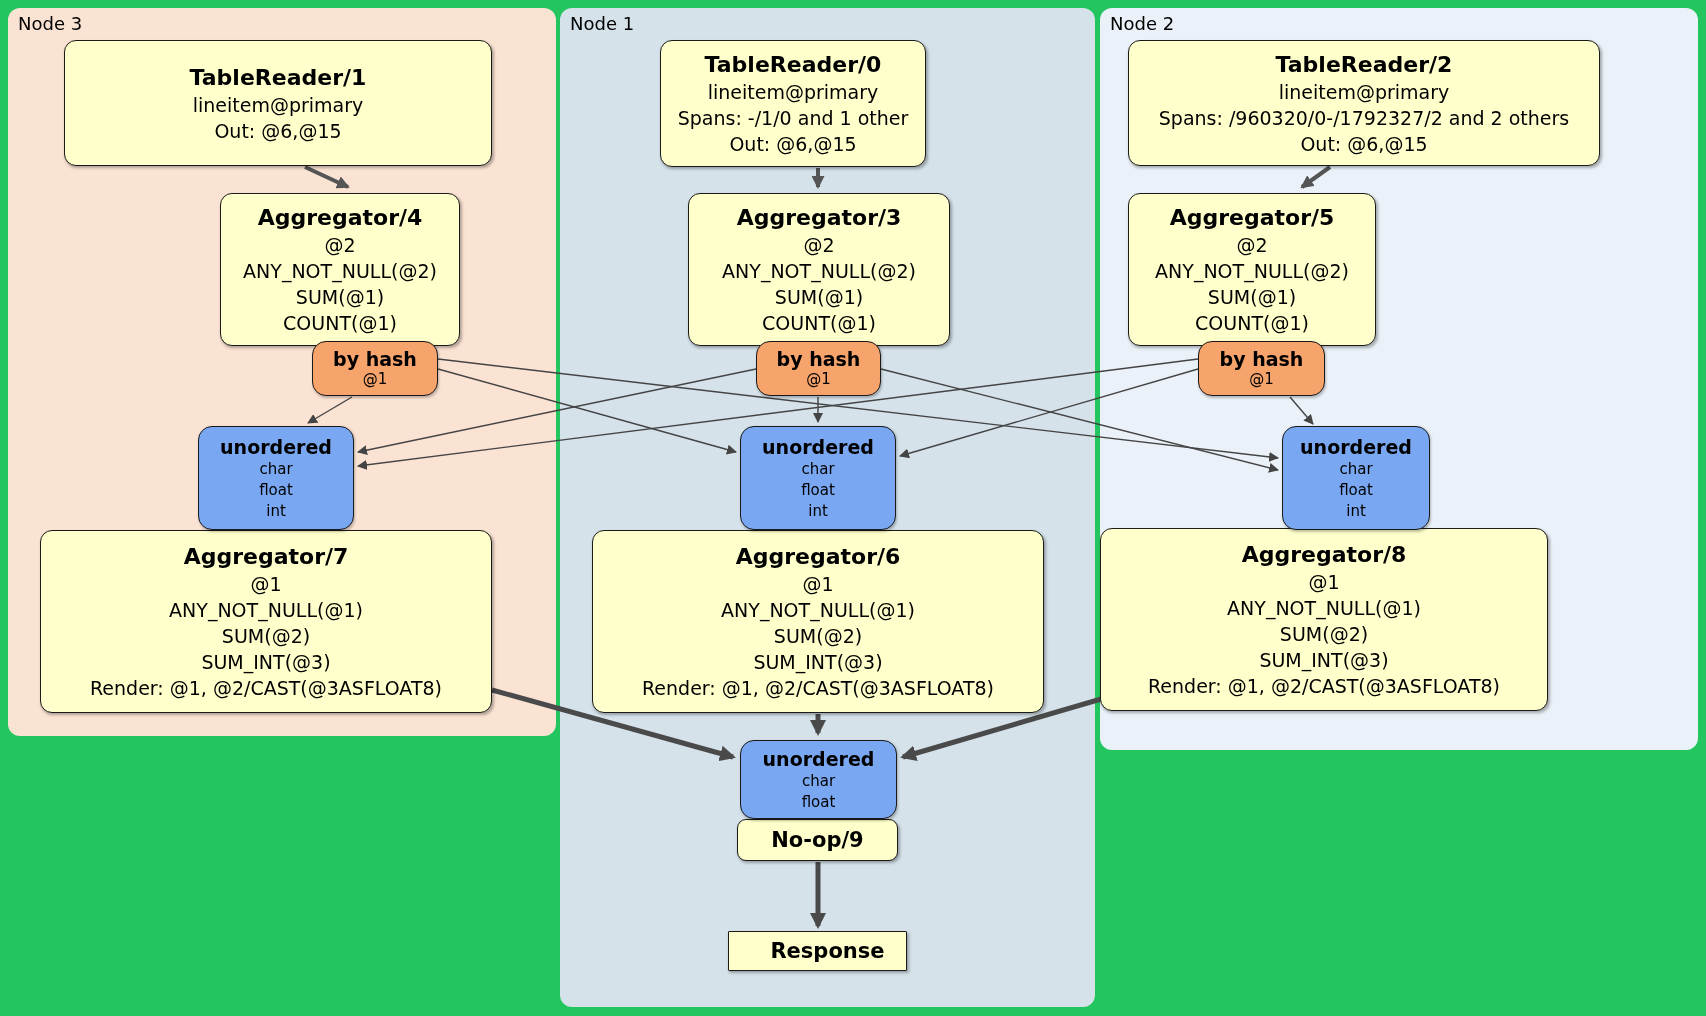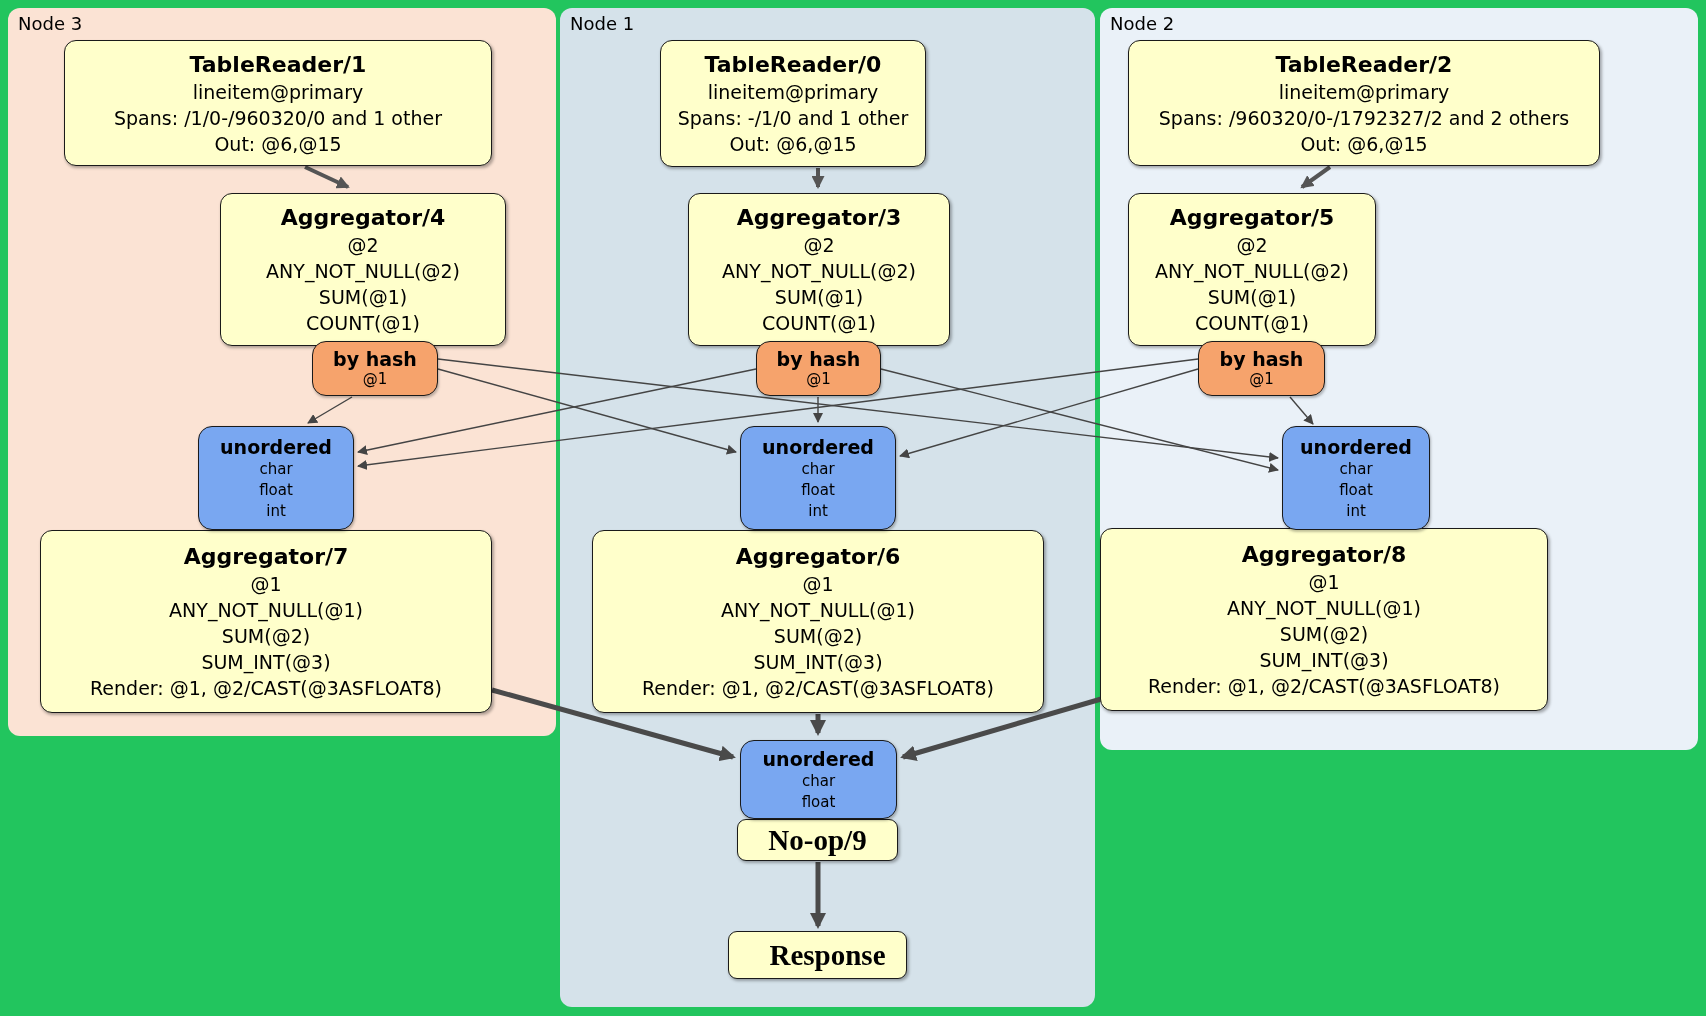--- a/index.html
+++ b/index.html
@@ -20,21 +20,21 @@
   .proc{background:#ffffcb;border-radius:12px;box-shadow:1.5px 2px 3px rgba(0,0,0,0.30);}
   .proc .ttl{font-weight:bold;font-size:22px;line-height:29px;white-space:nowrap;}
   .proc .ln{font-size:19px;line-height:26px;white-space:nowrap;}
   .mini{border-radius:14px;z-index:3;box-shadow:1px 1.5px 2.5px rgba(0,0,0,0.25);}
   .router{background:#f6a36c;}
   .router .ttl{font-weight:bold;font-size:19px;line-height:22px;}
   .router .ln{font-size:15px;line-height:19px;}
   .sync{background:#79a7f1;}
   .sync .ttl{font-weight:bold;font-size:19px;line-height:24px;}
   .sync .ln{font-size:15px;line-height:21px;}
-  .label-only .ttl{font-weight:bold;font-size:29px;line-height:26px;white-space:nowrap;font-family:Liberation Serif, serif;}
+  .label-only .ttl{font-weight:bold;font-size:21px;line-height:26px;white-space:nowrap;}
 
   .e-thin{stroke:#444444;stroke-width:1.4;}
   .e-mid{stroke:#555555;stroke-width:4;}
   .e-thick{stroke:#4a4a4a;stroke-width:5;}
 </style>
 </head>
 <body>
 
 <div id="canvas">
 
@@ -76,25 +76,24 @@
     <line class="e-thick" x1="492" y1="690" x2="733" y2="757" marker-end="url(#arr-thick)"></line>
     <line class="e-thick" x1="818" y1="714" x2="818" y2="733" marker-end="url(#arr-thick)"></line>
     <line class="e-thick" x1="1132" y1="690" x2="903" y2="757" marker-end="url(#arr-thick)"></line>
 
     <line class="e-thick" x1="818" y1="862" x2="818" y2="926" marker-end="url(#arr-thick)"></line>
   </svg>
 
   <div class="pbox proc" style="left:64px;top:40px;width:428px;height:126px;">
     <div class="ttl">TableReader/1</div>
     <div class="ln">lineitem@primary</div>
-    <div class="ln">Spans: /1/0-/960320/0 and 1 other</div>
     <div class="ln">Out: @6,@15</div>
   </div>
 
-  <div class="pbox proc" style="left:220px;top:193px;width:286px;height:153px;text-align:center;">
+  <div class="pbox proc" style="left:220px;top:193px;width:240px;height:153px;text-align:center;">
     <div class="ttl">Aggregator/4</div>
     <div class="ln">@2</div>
     <div class="ln">ANY_NOT_NULL(@2)</div>
     <div class="ln">SUM(@1)</div>
     <div class="ln">COUNT(@1)</div>
   </div>
 
   <div class="pbox mini router" style="left:312px;top:341px;width:126px;height:55px;">
     <div class="ttl">by hash</div>
     <div class="ln">@1</div>
@@ -191,17 +190,17 @@
   <div class="pbox mini sync" style="left:740px;top:740px;width:157px;height:79px;">
     <div class="ttl">unordered</div>
     <div class="ln">char</div>
     <div class="ln">float</div>
   </div>
 
   <div class="pbox proc label-only" style="left:737px;top:819px;width:161px;height:42px;border-radius:9px;">
     <div class="ttl">No-op/9</div>
   </div>
 
-  <div class="pbox proc label-only" style="left:728px;top:931px;width:179px;height:48px;border-radius:9px;padding-left:20px;">
+  <div class="pbox proc label-only" style="left:728px;top:931px;width:179px;height:40px;border-radius:1px;padding-left:20px;">
     <div class="ttl">Response</div>
   </div>
 
 </div>
 
 </body></html>

